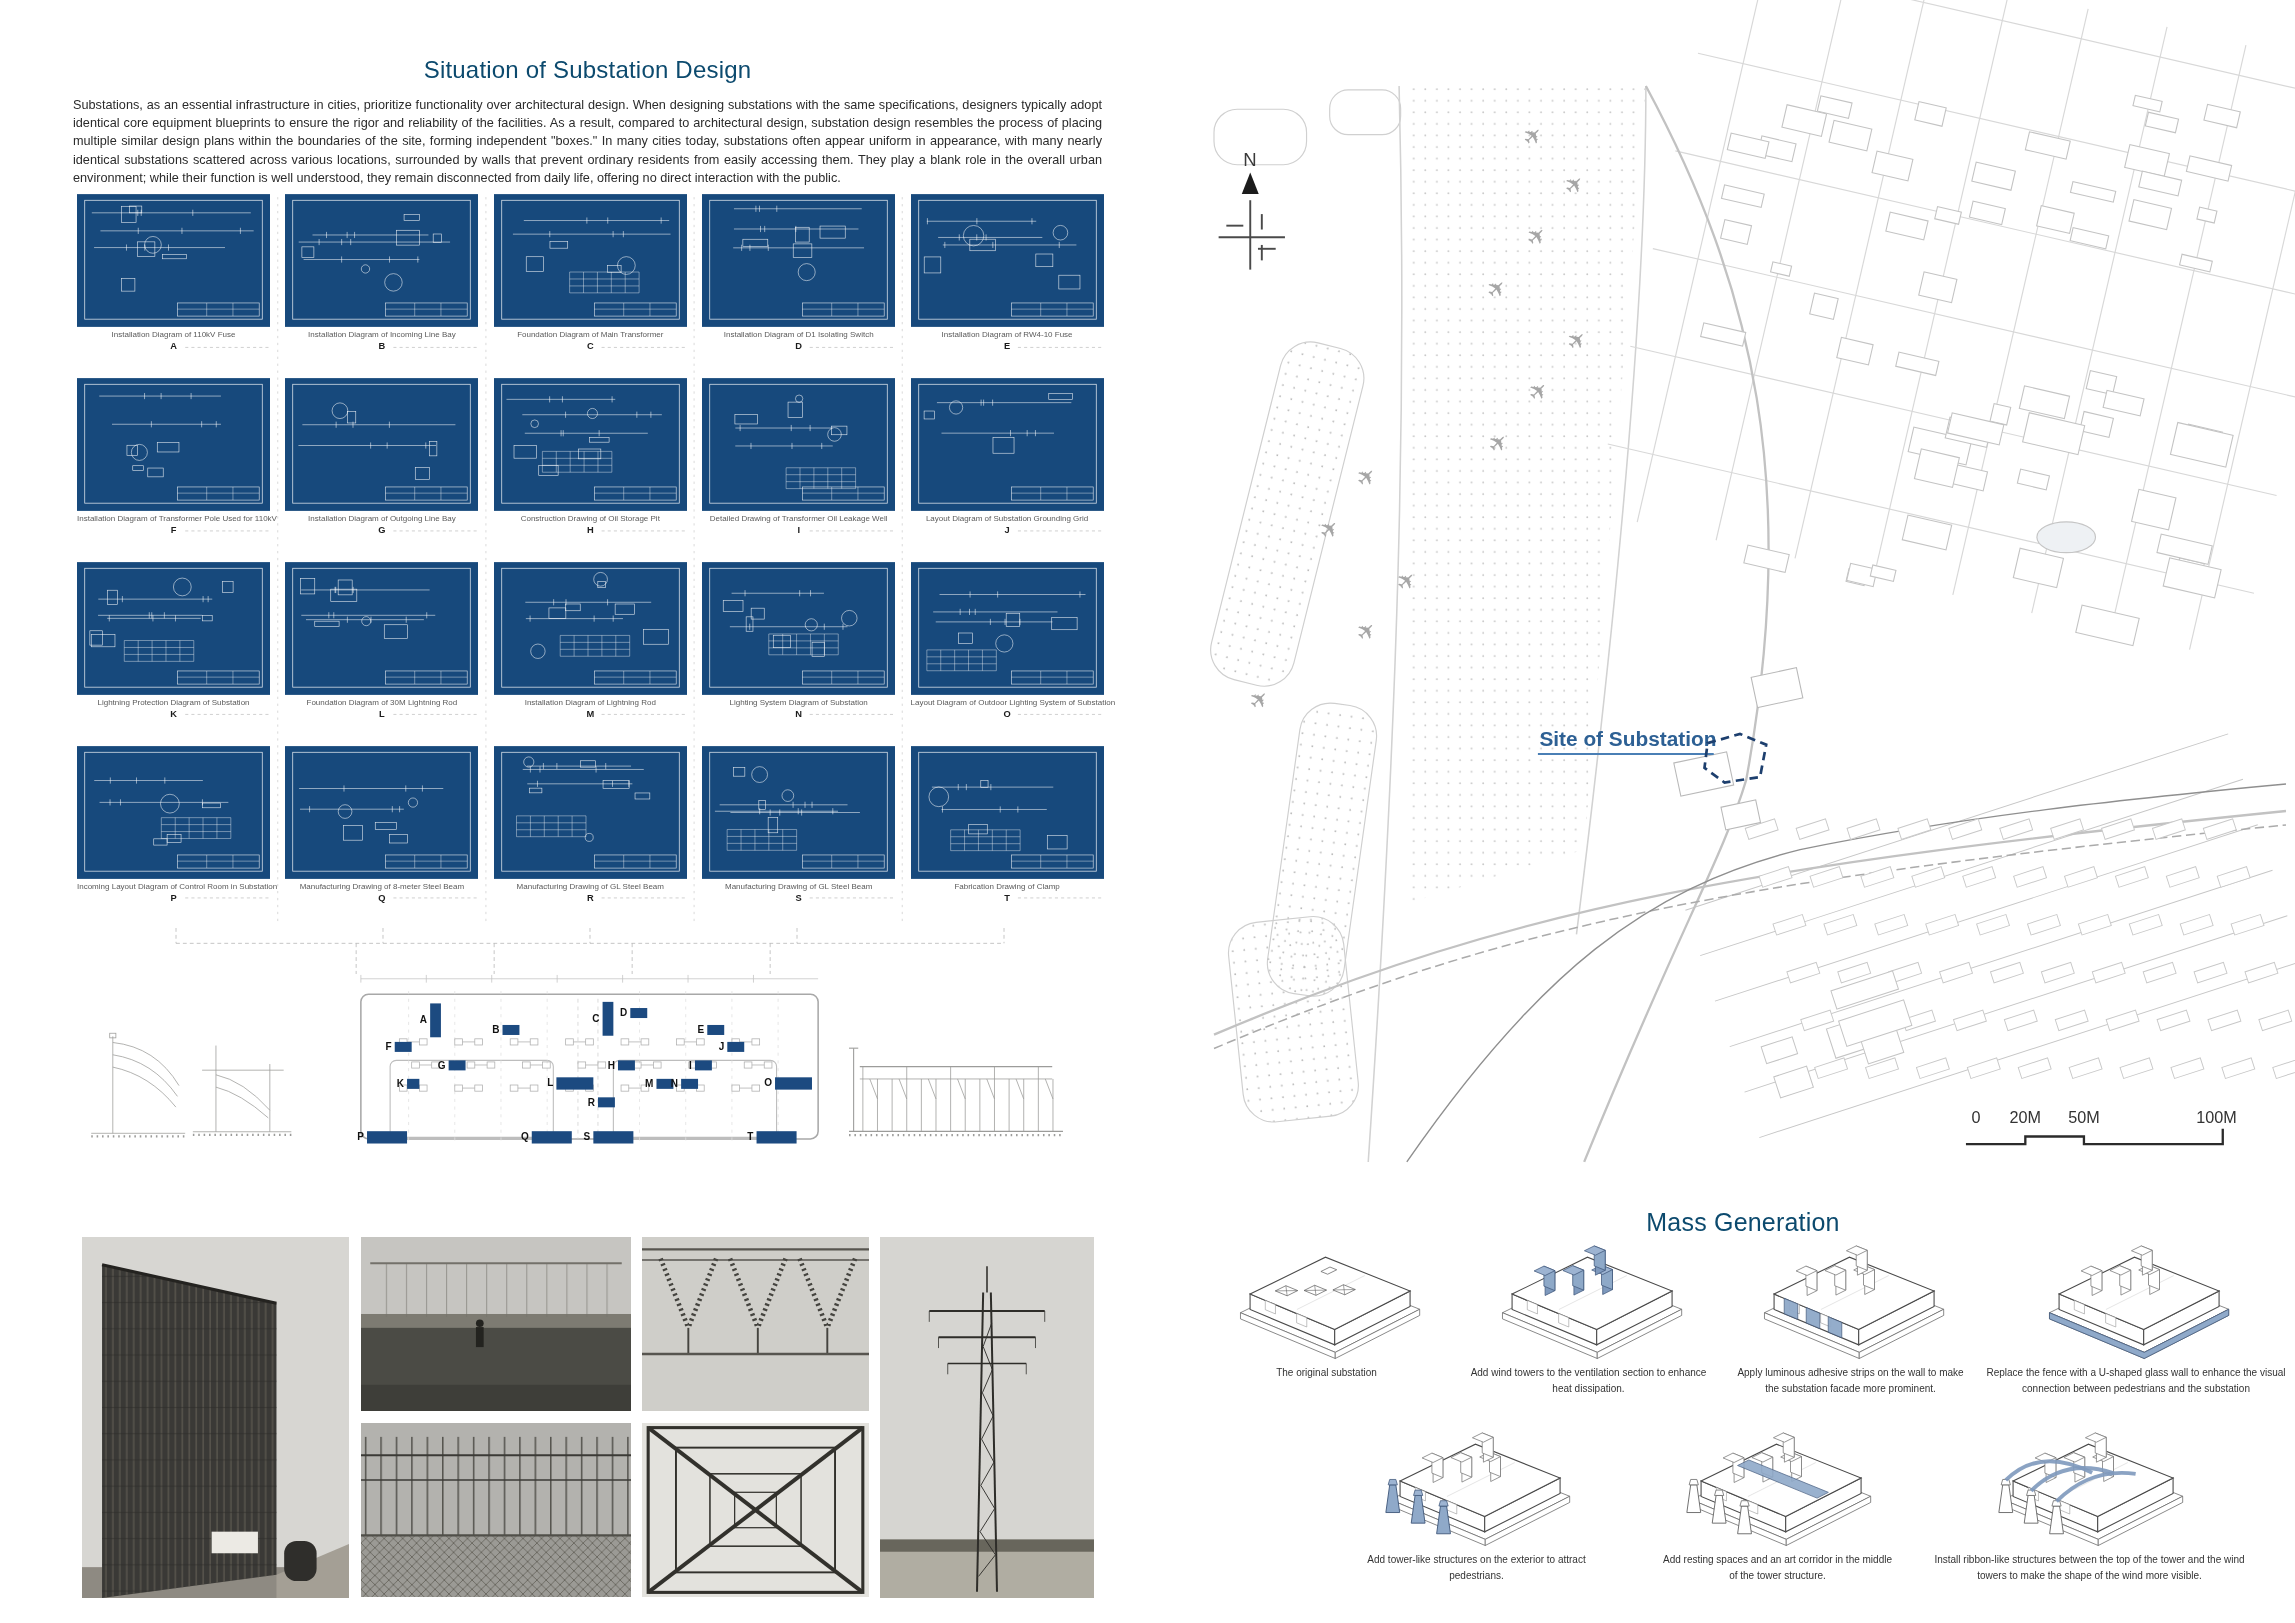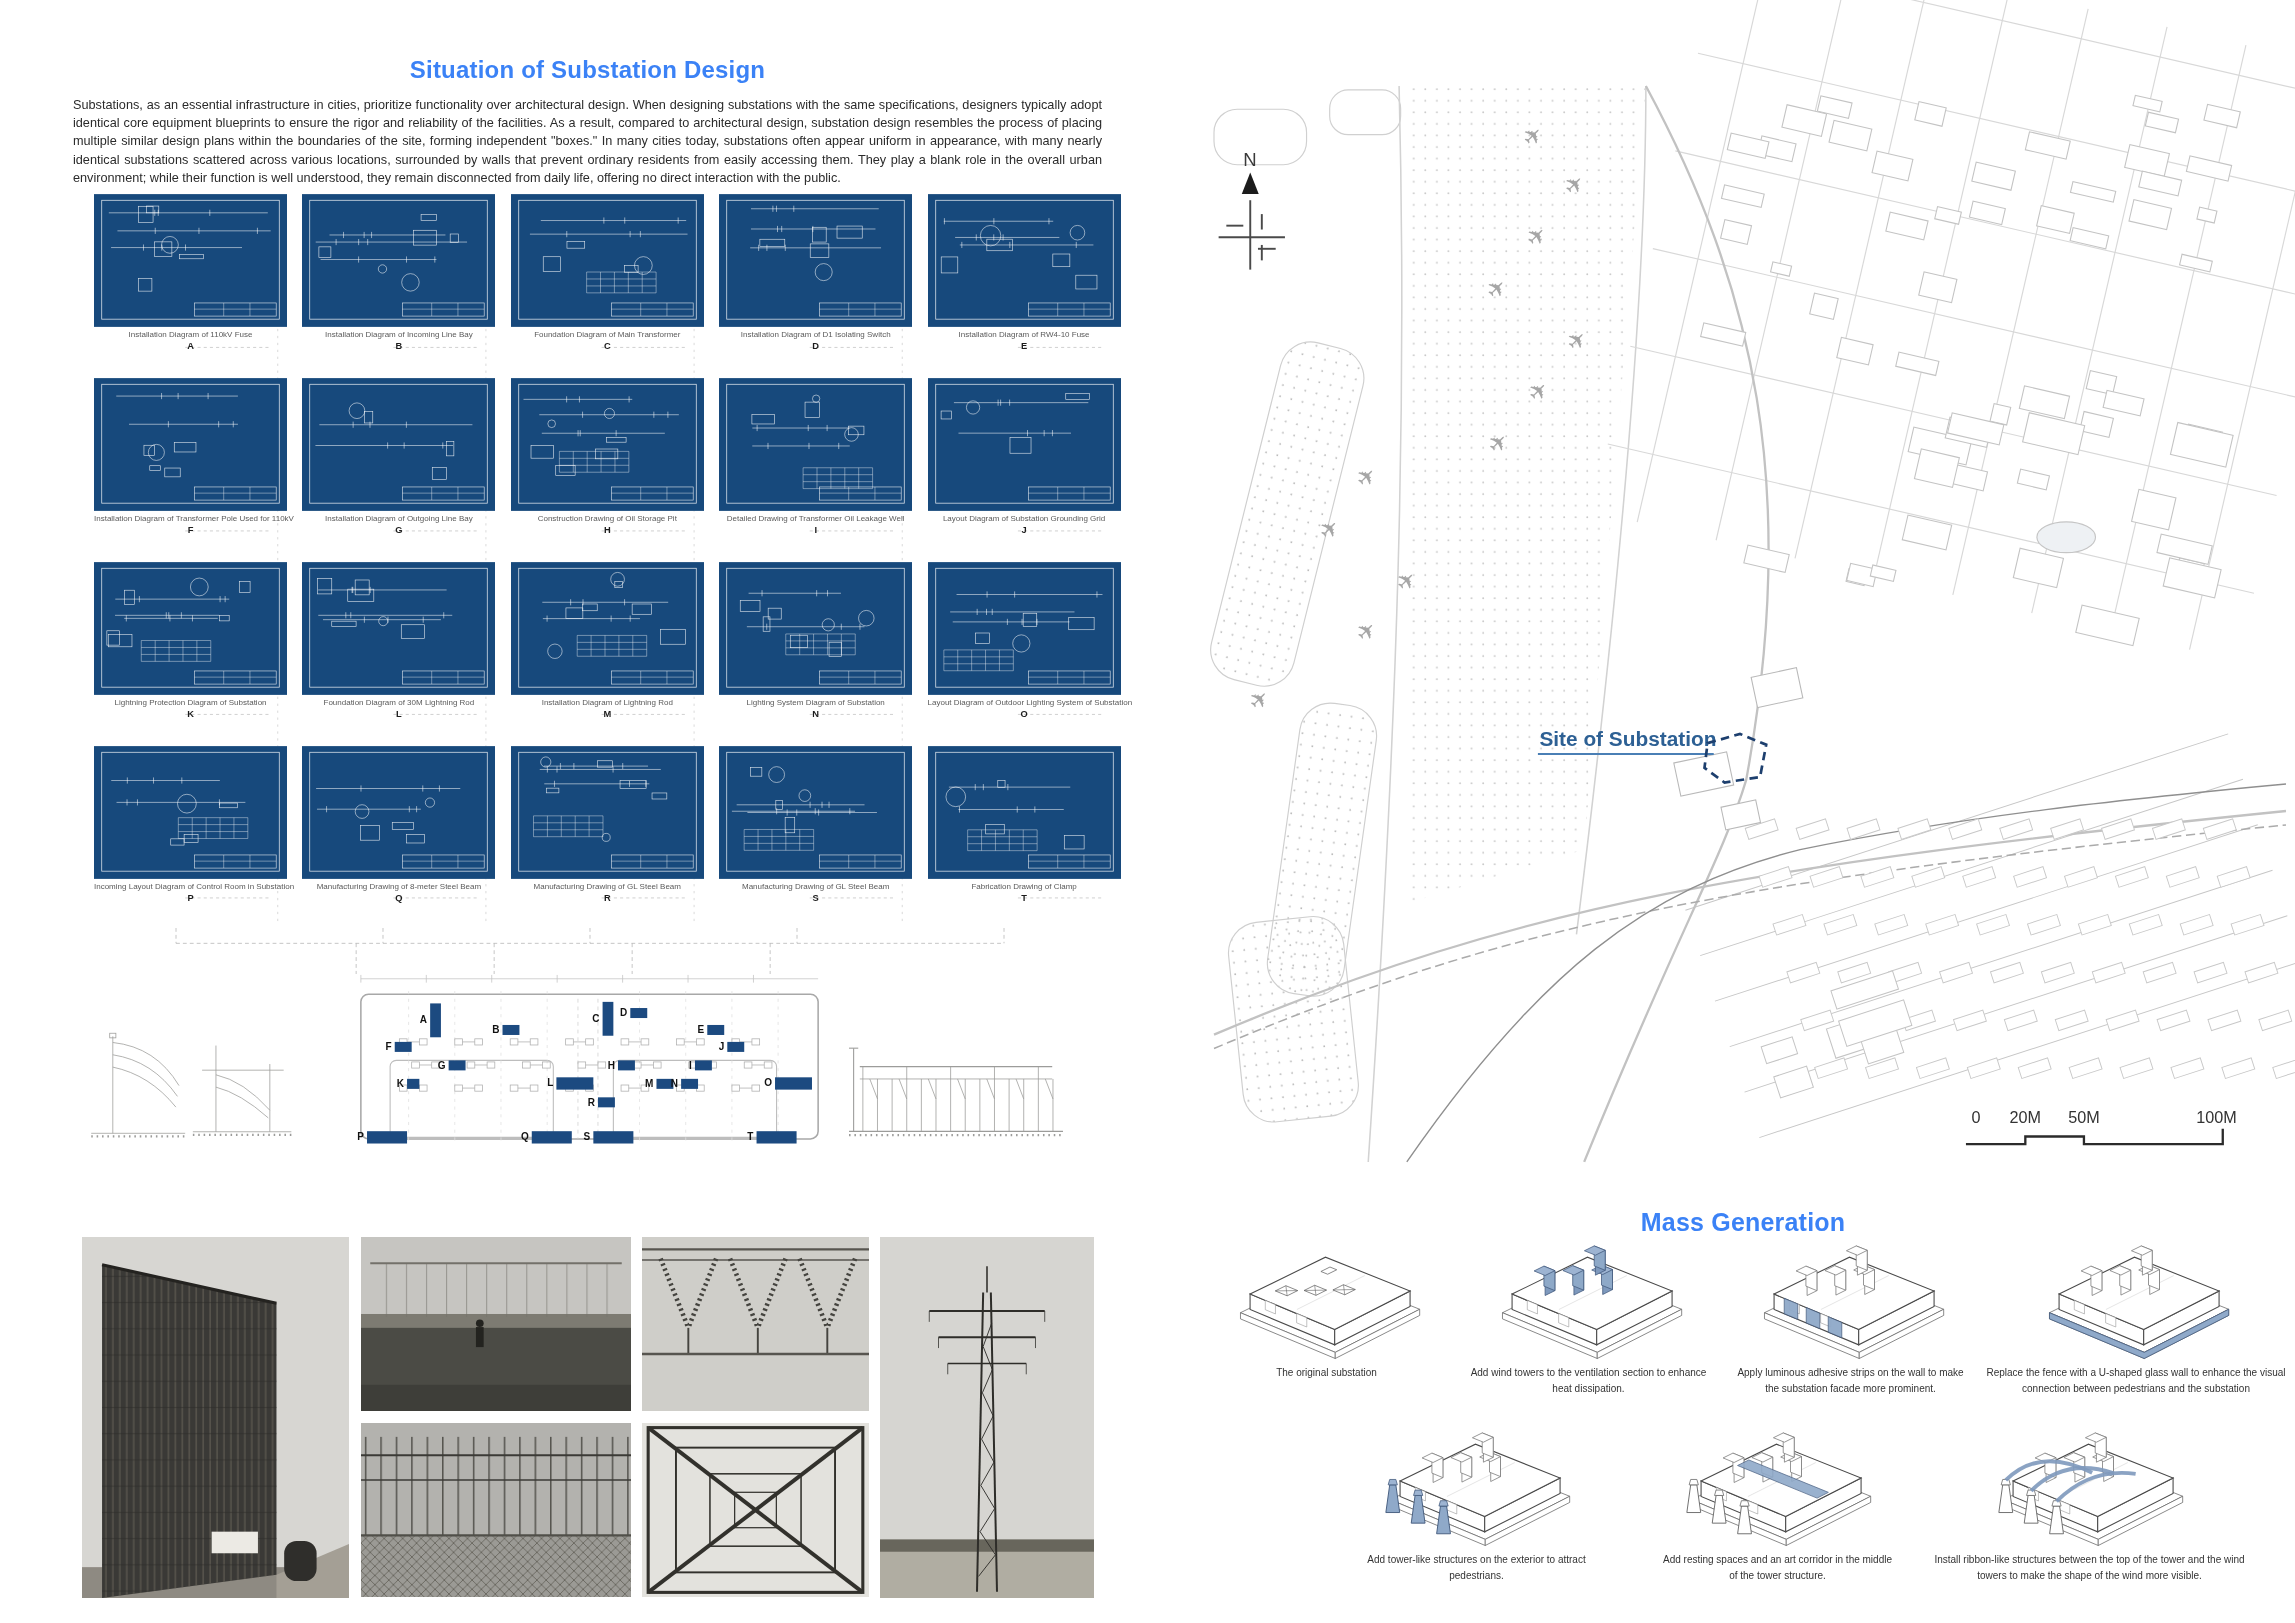--- a/index.html
+++ b/index.html
@@ -1,23 +1,23 @@
 <!DOCTYPE html>
 <html style="font-size:12.3px"><head>
 <meta charset="utf-8">
 <style>
   html,body{margin:0;padding:0;background:#fff;}
   #board{position:relative;width:2295px;height:1623px;background:#ffffff;overflow:hidden;
          font-family:"Liberation Sans",sans-serif;color:#222;}
   .abs{position:absolute;}
-  .sec-title{position:absolute;text-align:center;font-weight:bold;font-size:24px;color:#3b82f6;letter-spacing:0.2px;}
+  .sec-title{position:absolute;text-align:center;font-weight:normal;font-size:24px;color:#0c4a6e;letter-spacing:0.2px;}
   #situation-par{position:absolute;left:73px;top:83px;width:1029px;font-size:12.7px;line-height:1.44;
                  color:#2b2b2b;text-align:justify;}
   #bp-grid{position:absolute;left:77px;top:194px;width:1026px;display:grid;
-           grid-template-columns:repeat(5,193px);column-gap:15.4px;grid-auto-rows:184px;margin-left:17px;}
+           grid-template-columns:repeat(5,193px);column-gap:15.4px;grid-auto-rows:184px;}
   .bp{margin:0;width:193px;}
   .bp-art{display:block;width:193px;height:133px;}
   .bp-cap{margin-top:3.1px;font-size:8px;color:#5a5a5a;text-align:center;white-space:nowrap;}
   .bp-letter{margin-top:2.3px;font-size:9.3px;font-weight:bold;color:#1c1c1c;text-align:center;}
   .photo{position:absolute;background:#cfcfcb;}
   .photo svg{display:block;width:100%;height:100%;}
   .ms{position:absolute;text-align:center;}
   .ms-art{display:block;margin:0 auto;width:200px;height:116px;}
   .ms-cap{margin-top:6.2px;font-size:10px;line-height:1.55;color:#333;}
   svg{overflow:visible;}

